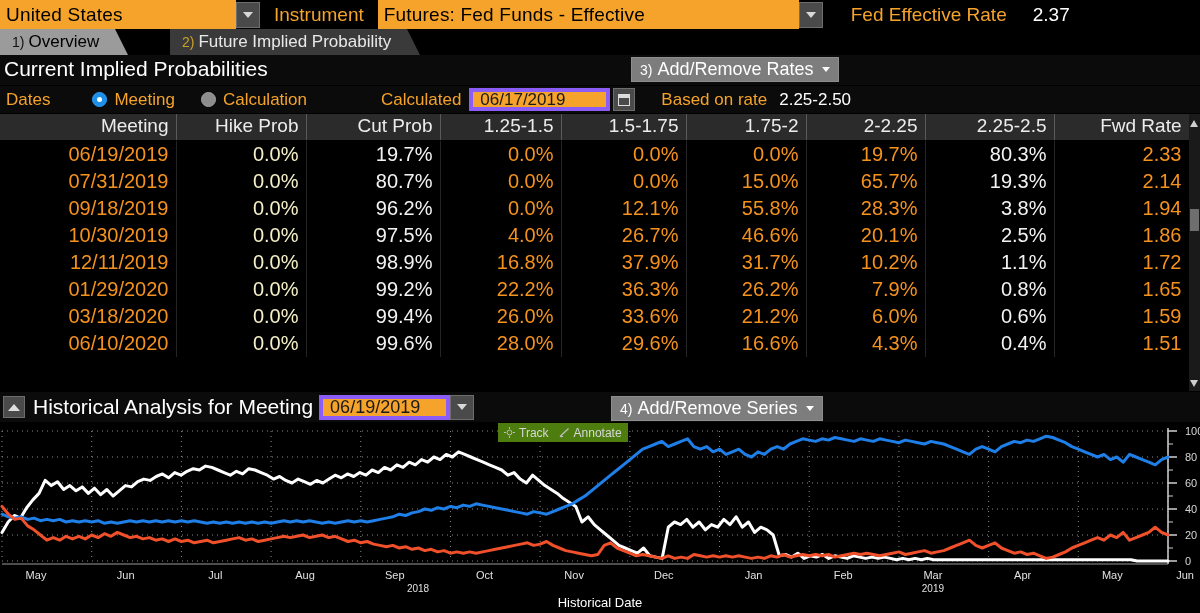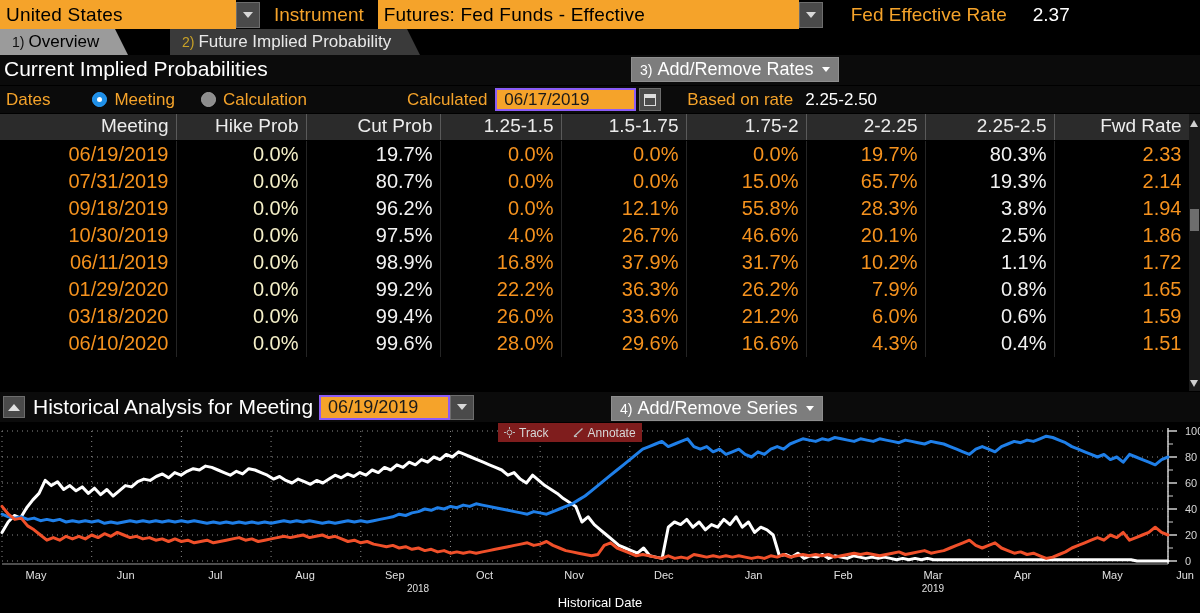--- a/index.html
+++ b/index.html
@@ -91,21 +91,21 @@
   }
   .radio.on { background: #1e8fe8; border: 1px solid #2aa0ff; }
   .radio.on::after {
     content: ''; position: absolute; left: 4px; top: 4px;
     width: 5px; height: 5px; border-radius: 50%; background: #fff;
   }
   .radio.off { background: #8d8d8d; border: 1px solid #a0a0a0; }
   .date-field {
     background: #f5a32a; color: #1a1a1a; font-size: 17px;
     height: 23px; display: flex; align-items: center;
-    padding: 0 7px; border: 2px solid #8b5cf6;
+    padding: 0 7px; border: 4px solid #8b5cf6;
   }
   .cal-btn {
     width: 22px; height: 23px; background: #4a4a4a;
     border: 1px solid #6d6d6d; display: flex;
     align-items: center; justify-content: center;
   }
   .cal-glyph {
     width: 12px; height: 12px; border: 1.5px solid #dcdcdc;
     position: relative;
   }
@@ -164,22 +164,22 @@
   .hist-title { color: #fff; font-size: 21px; margin-left: 8px; }
   #addremove-series { left: 611px; top: 396px; }
 
   
   .chart {
     position: absolute; left: 0; top: 423px; width: 1200px; height: 190px;
     background: #000; overflow: hidden;
   }
   .chart-toolbar {
     position: absolute; left: 498px; top: 0px; height: 19px;
-    background: #7f1d1d; display: flex; align-items: center;
-    padding: 0 6px; gap: 24px; z-index: 5;
+    background: #4d7c0f; display: flex; align-items: center;
+    padding: 0 6px; gap: 10px; z-index: 5;
   }
   .tool-item {
     display: flex; align-items: center; gap: 4px;
     color: #d8d8d8; font-size: 12px;
   }
   .legend {
     position: absolute; left: 4px; top: 6px; z-index: 5;
     background: #111; padding: 2px 4px;
   }
   .legend-row {
@@ -254,21 +254,21 @@
 <div class="controlrow">
   <div class="ctl-label" style="margin-left:6px;">Dates</div>
   <div style="display:flex;align-items:center;margin-left:42px;">
     <span class="radio on"></span>
     <span class="ctl-label" style="margin-left:7px;">Meeting</span>
   </div>
   <div style="display:flex;align-items:center;margin-left:26px;">
     <span class="radio off"></span>
     <span class="ctl-label" style="margin-left:7px;">Calculation</span>
   </div>
-  <div class="ctl-label" style="margin-left:100px;">Calculated</div>
+  <div class="ctl-label" style="margin-left:74px;">Calculated</div>
   <div class="date-field" style="width:141px;margin-left:8px;">
     <span>06/17/2019</span>
   </div>
   <div class="cal-btn" style="margin-left:3px;">
     <span class="cal-glyph"></span>
   </div>
   <div class="ctl-label" style="margin-left:26px;">Based on rate</div>
   <div style="color:#ffffff;font-size:17px;margin-left:12px;">2.25-2.50</div>
 </div>
 
@@ -337,21 +337,21 @@
           <td class="c-yellow">0.0%</td>
           <td class="c-white">97.5%</td>
           <td class="c-orange">4.0%</td>
           <td class="c-orange">26.7%</td>
           <td class="c-orange">46.6%</td>
           <td class="c-orange">20.1%</td>
           <td class="c-white">2.5%</td>
           <td class="c-orange">1.86</td>
         </tr>
         <tr>
-          <td class="c-orange">06/11/2019</td>
+          <td class="c-orange">12/11/2019</td>
           <td class="c-yellow">0.0%</td>
           <td class="c-white">98.9%</td>
           <td class="c-orange">16.8%</td>
           <td class="c-orange">37.9%</td>
           <td class="c-orange">31.7%</td>
           <td class="c-orange">10.2%</td>
           <td class="c-white">1.1%</td>
           <td class="c-orange">1.72</td>
         </tr>
         <tr>

